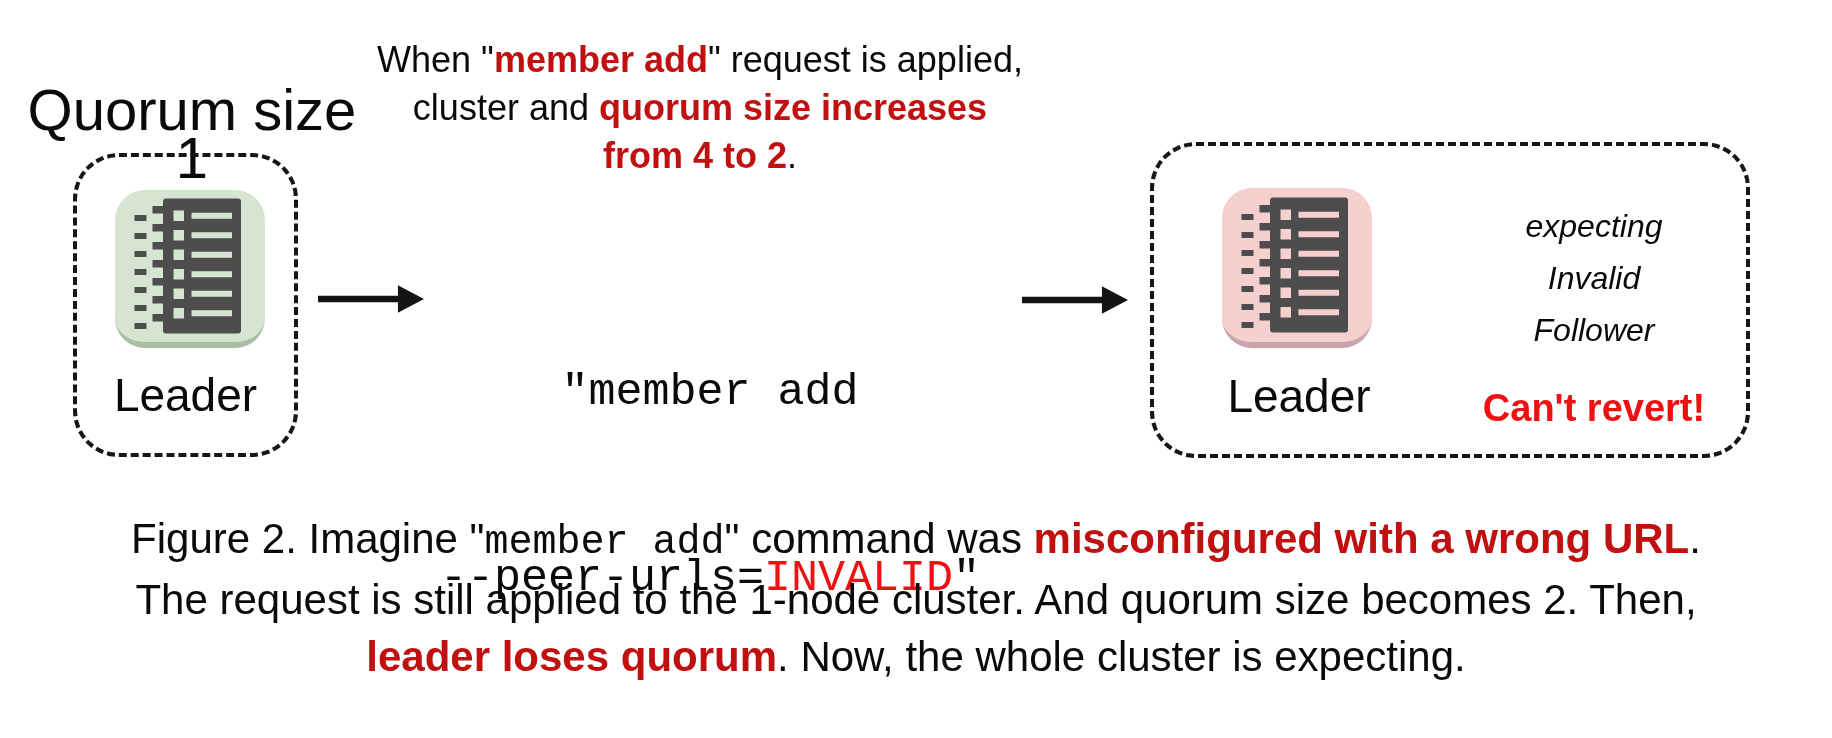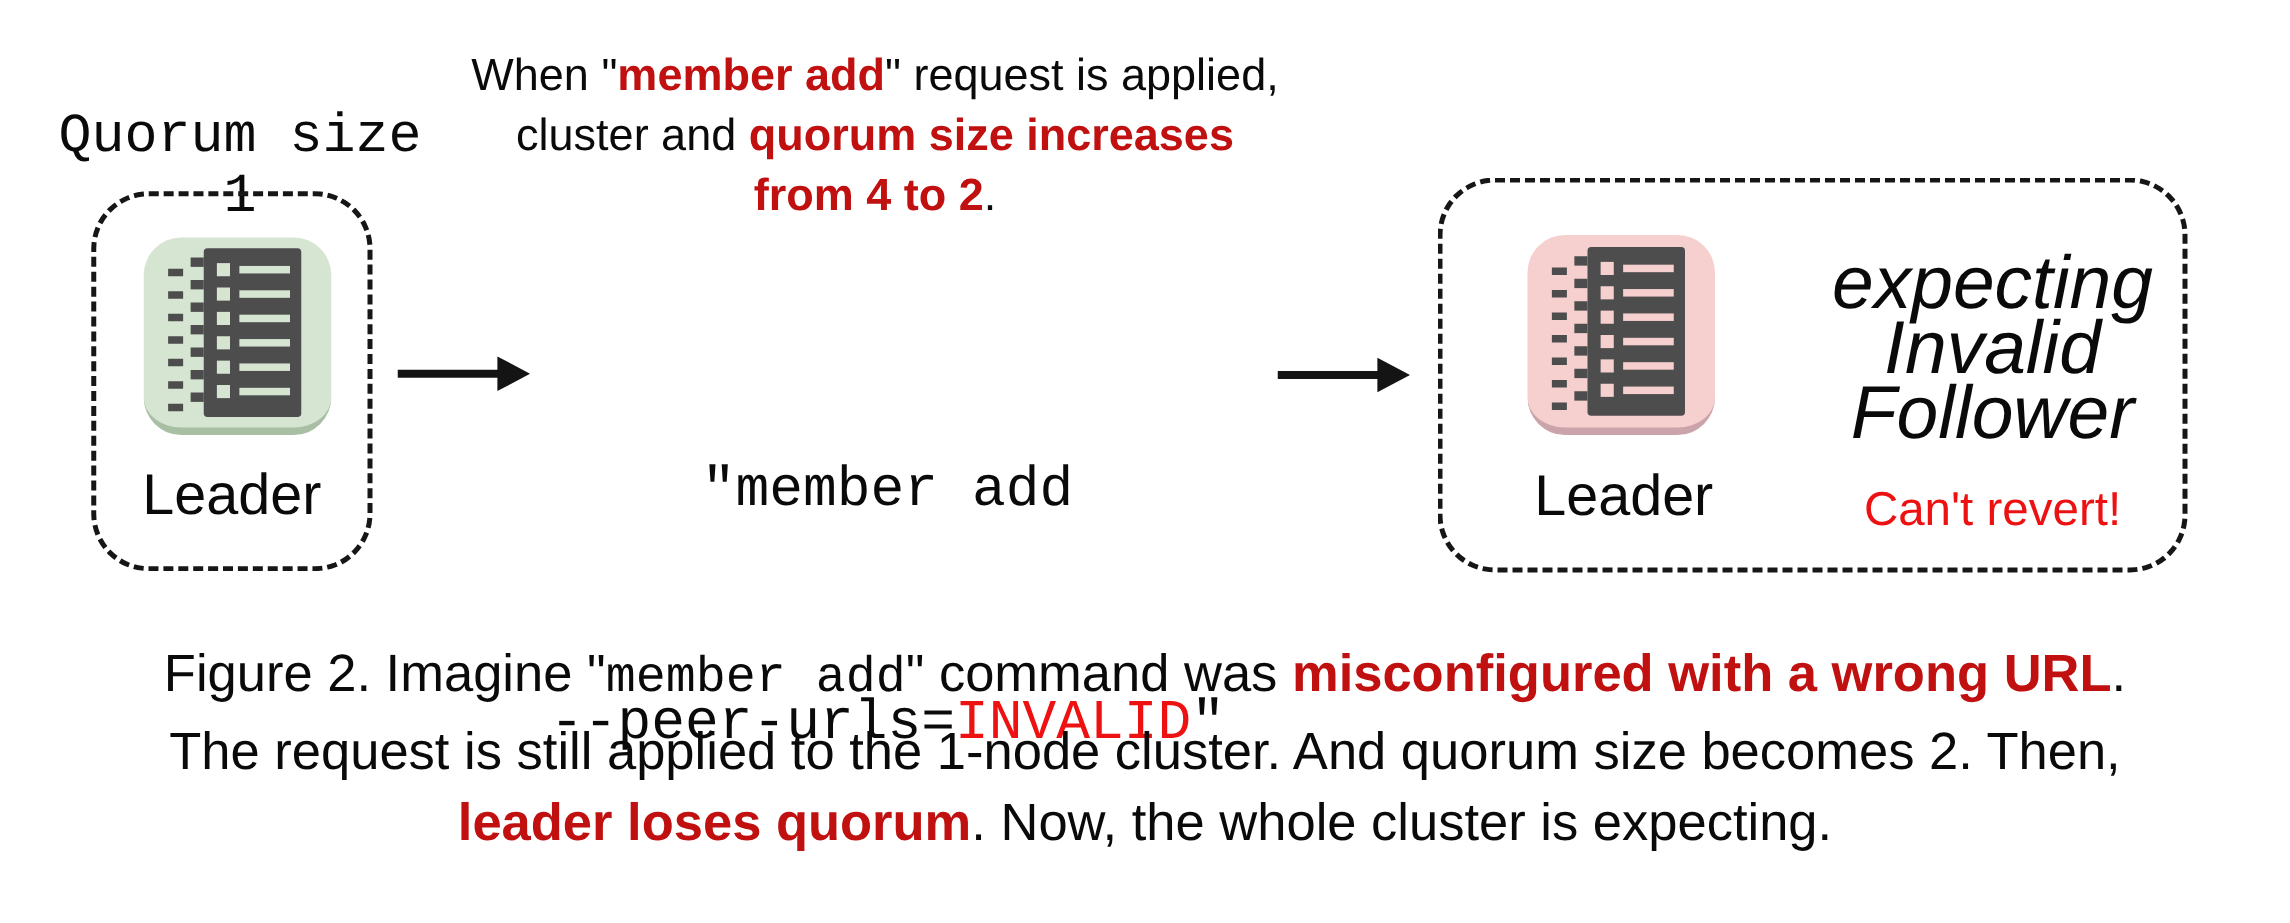--- a/index.html
+++ b/index.html
@@ -17,21 +17,21 @@
   
   .top-note {
     position: absolute;
     left: 350px; top: 36px; width: 700px;
     text-align: center;
     font-size: 36px; line-height: 48px;
   }
   .em { color: var(--emphasis-red, #c01010); font-weight: bold; }
 
   
-  .cluster-title { position: absolute; text-align: center; font-size: 44px; line-height: 48px; font-family: Liberation Mono, monospace; }
+  .cluster-title { position: absolute; text-align: center; font-size: 58px; line-height: 48px; }
   #left-title  { left: 27px;   top: 86px; width: 330px; }
   #right-title { left: 1285px; top: 76px; width: 320px; }
 
   
   .cluster-box { position: absolute; border: 4px dashed #161616; border-radius: 46px; }
   #left-box  { left: 73px;   top: 153px; width: 225px; height: 304px; }
   #right-box { left: 1150px; top: 142px; width: 600px; height: 316px; }
 
   
   .node-icon { position: absolute; border-radius: 30px; }
@@ -65,29 +65,29 @@
     white-space: pre;
   }
   .hl { color: var(--bright-red, #ee1111); }
 
   
   .annotation {
     position: absolute;
     left: 290px; top: 54px; width: 300px;
     text-align: center;
     font-style: italic;
-    font-size: 60px; line-height: 52px;
+    font-size: 32px; line-height: 52px;
   }
   .annotation span { display: block; }
   .warning {
     position: absolute;
     left: 290px; top: 240px; width: 300px;
     text-align: center;
     font-size: 38px; line-height: 44px;
-    font-weight: normal;
+    font-weight: bold;
     color: var(--bright-red, #ee1111);
   }
 
   
   .caption {
     position: absolute;
     left: 0; top: 510px; width: 1832px;
     text-align: center;
     font-size: 42px; line-height: 57px;
   }

